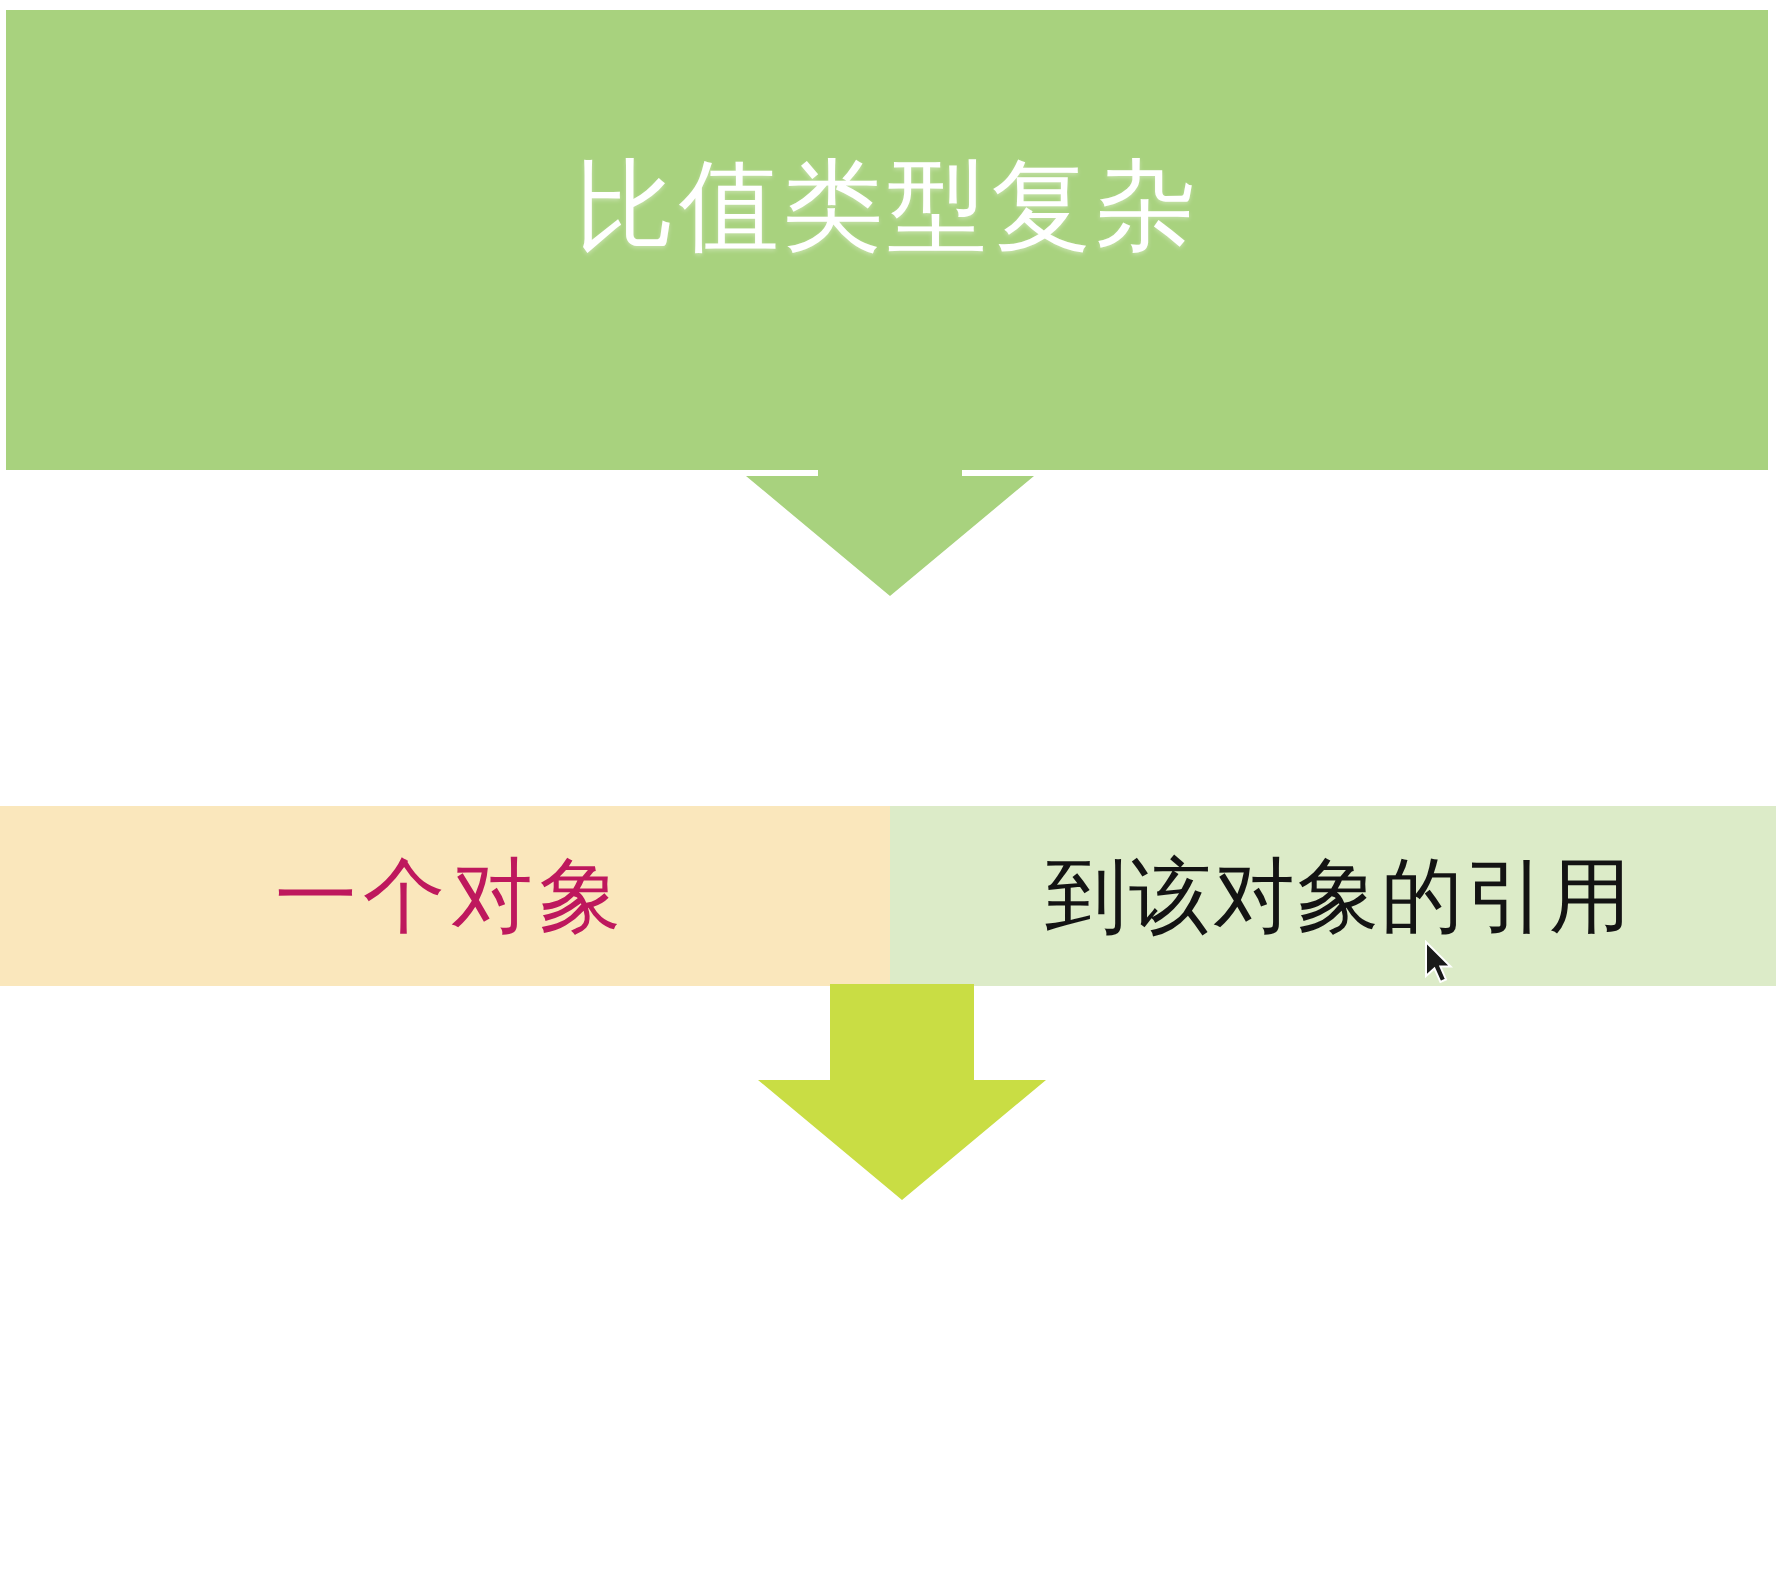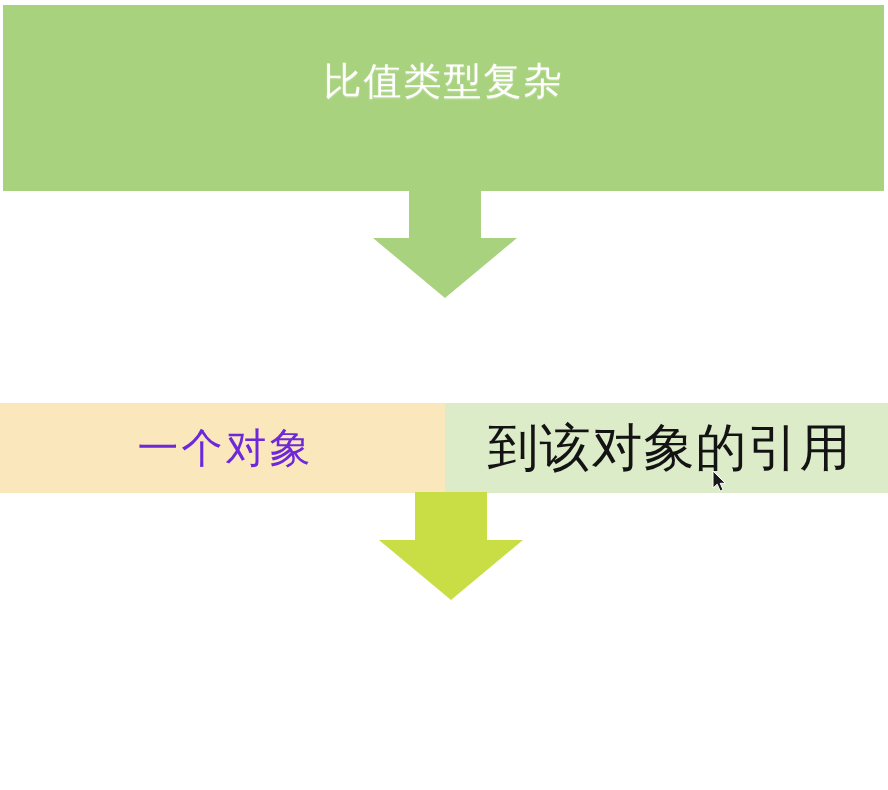--- a/index.html
+++ b/index.html
@@ -27,24 +27,24 @@
     justify-content: center;
     text-align: center;
     box-sizing: border-box;
   }
 
   
   #box-top {
     left: 3px;
     top: 5px;
     width: 881px;
-    height: 186px;
+    height: 230px;
     background: #a8d27e;
     color: #ffffff;
-    font-size: 38px;
+    font-size: 50px;
     letter-spacing: 2px;
     text-shadow: 0 1px 2px rgba(255,255,255,0.35);
   }
   #box-top .txt { margin-top: -34px; }
 
   
   #box-two-parts {
     left: 3px;
     top: 300px;
     width: 881px;
@@ -57,33 +57,33 @@
   }
   #box-two-parts .txt { margin-top: -6px; }
 
   
   #box-left-part {
     left: 0px;
     top: 403px;
     width: 445px;
     height: 90px;
     background: #fae7bc;
-    color: #6d28d9;
+    color: #be185d;
     font-size: 41px;
     letter-spacing: 3px;
   }
   #box-left-part .txt { margin-left: 6px; }
   #box-right-part {
     left: 445px;
     top: 403px;
     width: 443px;
     height: 90px;
     background: #dcebc8;
     color: #131313;
-    font-size: 51px;
+    font-size: 41px;
     letter-spacing: 1px;
   }
   #box-right-part .txt { margin-left: 6px; }
 
   
   #box-bottom {
     left: 4px;
     top: 598px;
     width: 880px;
     height: 180px;

